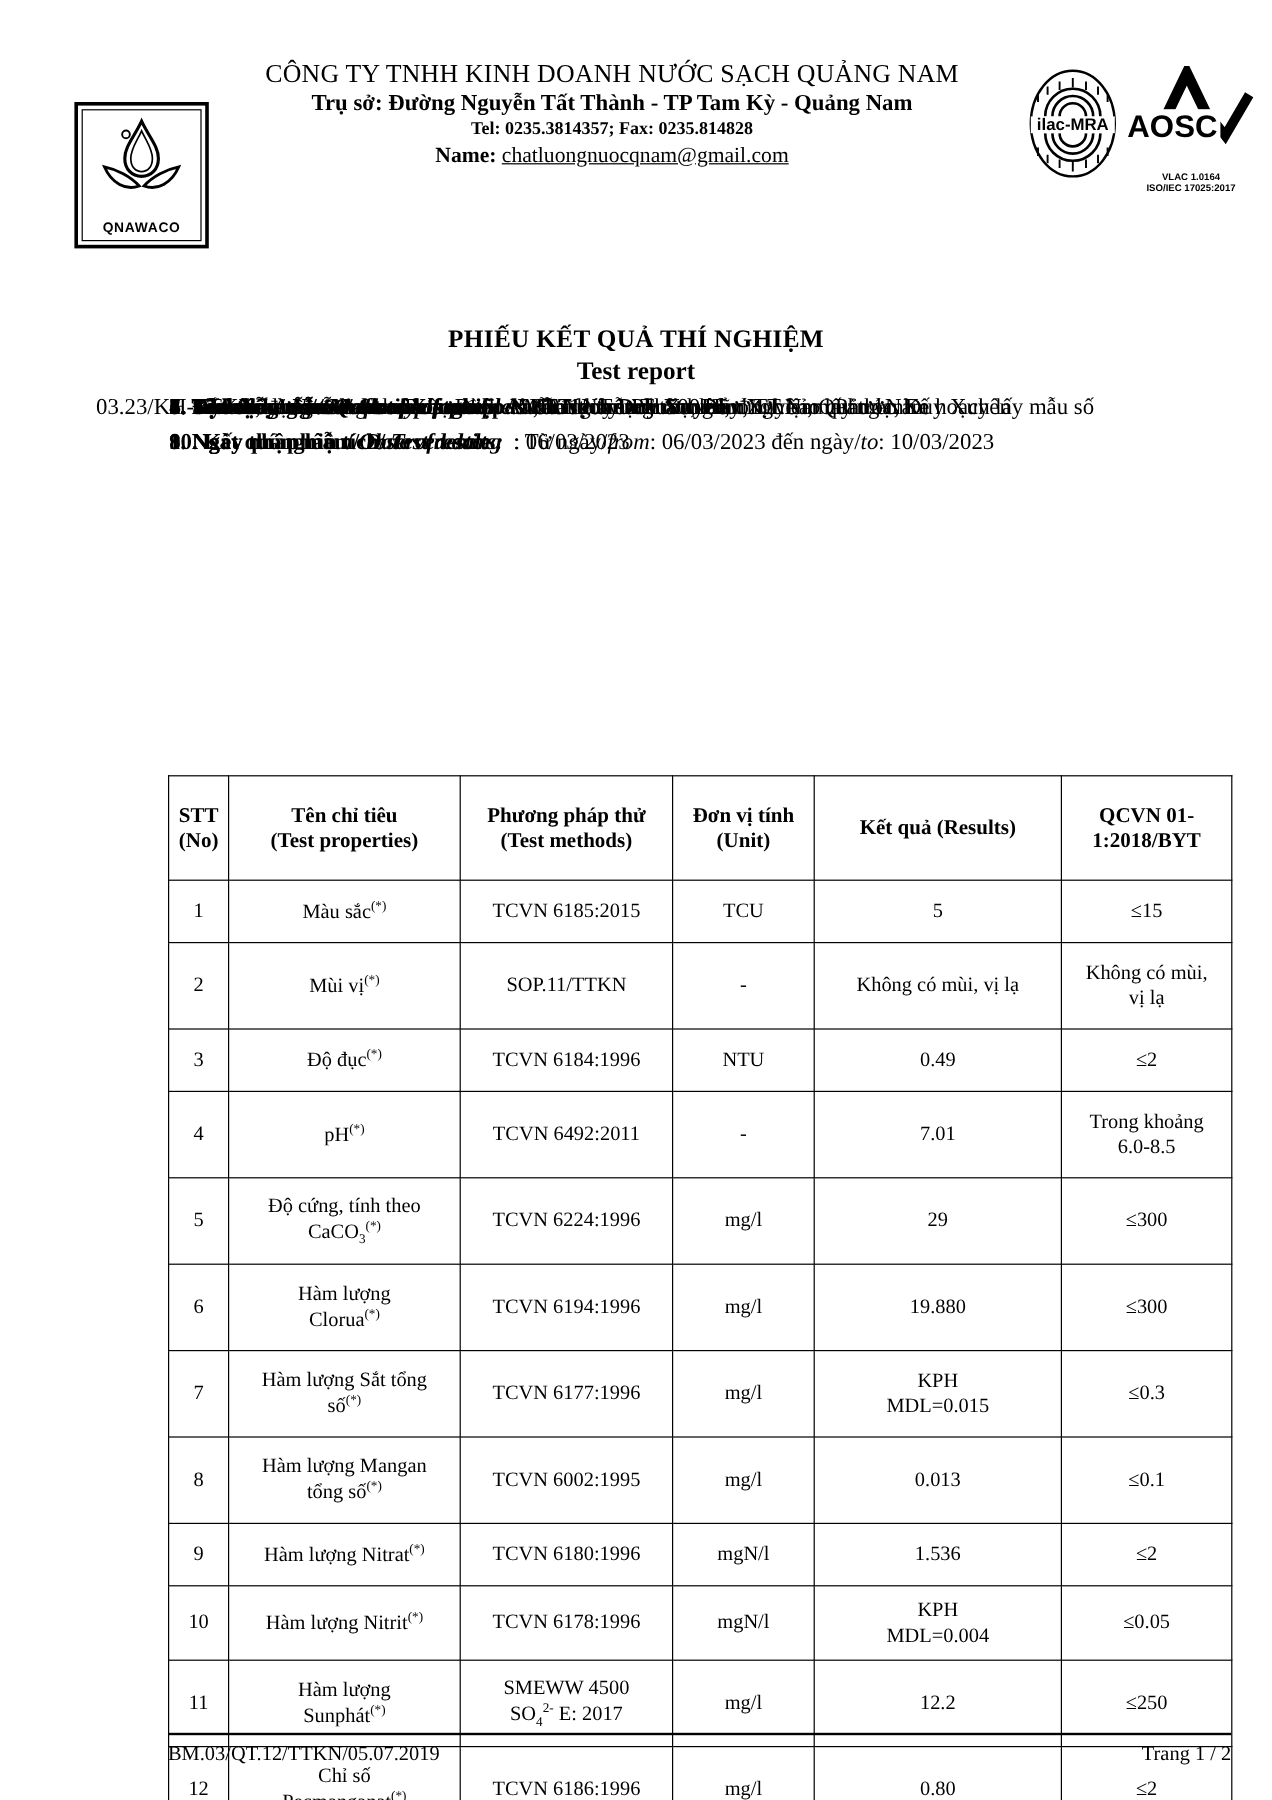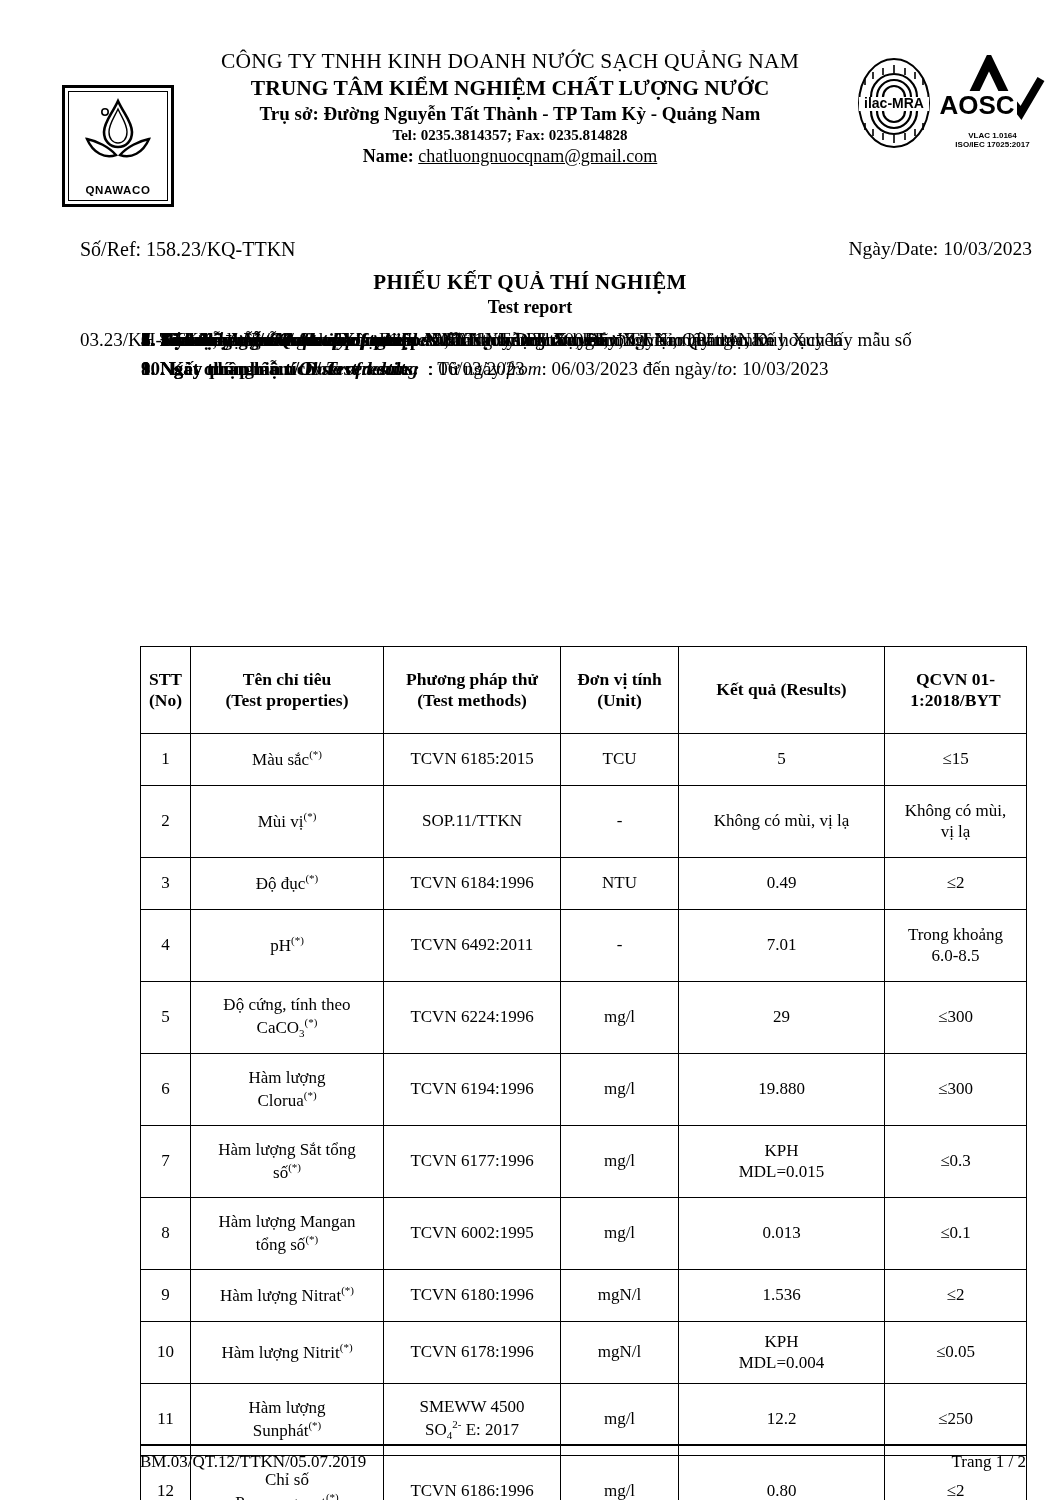--- a/index.html
+++ b/index.html
@@ -122,21 +122,21 @@
     left: 80px;
     top: 0px;
     width: 115px;
     text-align: center;
   }
   .aosc-text {
     font-family: "Liberation Sans", sans-serif;
     font-weight: bold;
     font-size: 8px;
     line-height: 1.15;
-    margin-top: 4px;
+    margin-top: 15px;
   }
 
   
   .refrow {
     position: absolute;
     left: 0;
     top: 238px;
     width: 1060px;
     height: 30px;
   }
@@ -159,21 +159,21 @@
     top: 270px;
     width: 1060px;
     text-align: center;
   }
   .title-vn {
     font-size: 21px;
     font-weight: bold;
     letter-spacing: 0.3px;
   }
   .title-en {
-    font-size: 18px;
+    font-size: 21px;
     font-weight: bold;
     margin-top: 2px;
   }
 
   
   .info {
     position: absolute;
     left: 0;
     top: 325px;
     width: 1060px;
@@ -278,21 +278,20 @@
             <path d="M70 42 C 64 56, 52 62, 41 58 C 48 50, 60 44, 70 42 Z" fill="none" stroke="#000" stroke-width="2.4"></path>
             <circle cx="26" cy="15" r="3.2" fill="none" stroke="#000" stroke-width="1.6"></circle>
           </svg>
         </div>
         <div class="logo-name">QNAWACO</div>
       </div>
     </div>
 
     <div class="org-block">
       <div class="org-line1">CÔNG TY TNHH KINH DOANH NƯỚC SẠCH QUẢNG NAM</div>
-      <div class="org-line2">TRUNG TÂM KIỂM NGHIỆM CHẤT LƯỢNG NƯỚC</div>
       <div class="org-line3">Trụ sở: Đường Nguyễn Tất Thành - TP Tam Kỳ -  Quảng Nam</div>
       <div class="org-line4">Tel: 0235.3814357; Fax: 0235.814828</div>
       <div class="org-line5"><span>Name:</span> <span class="email-link">chatluongnuocqnam@gmail.com</span></div>
     </div>
 
     <div class="accred">
       <div class="ilac">
         <svg width="74" height="92" viewBox="0 0 74 92">
           <ellipse cx="37" cy="46" rx="35" ry="44" fill="none" stroke="#000" stroke-width="2"></ellipse>
           <g fill="none" stroke="#000" stroke-width="2.2">
@@ -319,24 +318,20 @@
           <text x="40" y="59" font-family="Liberation Sans, sans-serif" font-size="26" font-weight="bold" text-anchor="middle" fill="#000">AOSC</text>
         </svg>
         <div class="aosc-text">
           <div>VLAC 1.0164</div>
           <div>ISO/IEC 17025:2017</div>
         </div>
       </div>
     </div>
   </div>
 
-  <div class="refrow">
-    <div class="ref-left">Số/Ref: 158.23/KQ-TTKN</div>
-    <div class="ref-right">Ngày/Date: 10/03/2023</div>
-  </div>
 
   <div class="title-block">
     <div class="title-vn">PHIẾU KẾT QUẢ THÍ NGHIỆM</div>
     <div class="title-en">Test report</div>
   </div>
 
   <div class="info">
 
     <div class="info-line">
       <span class="lbl"><span>1.</span>

